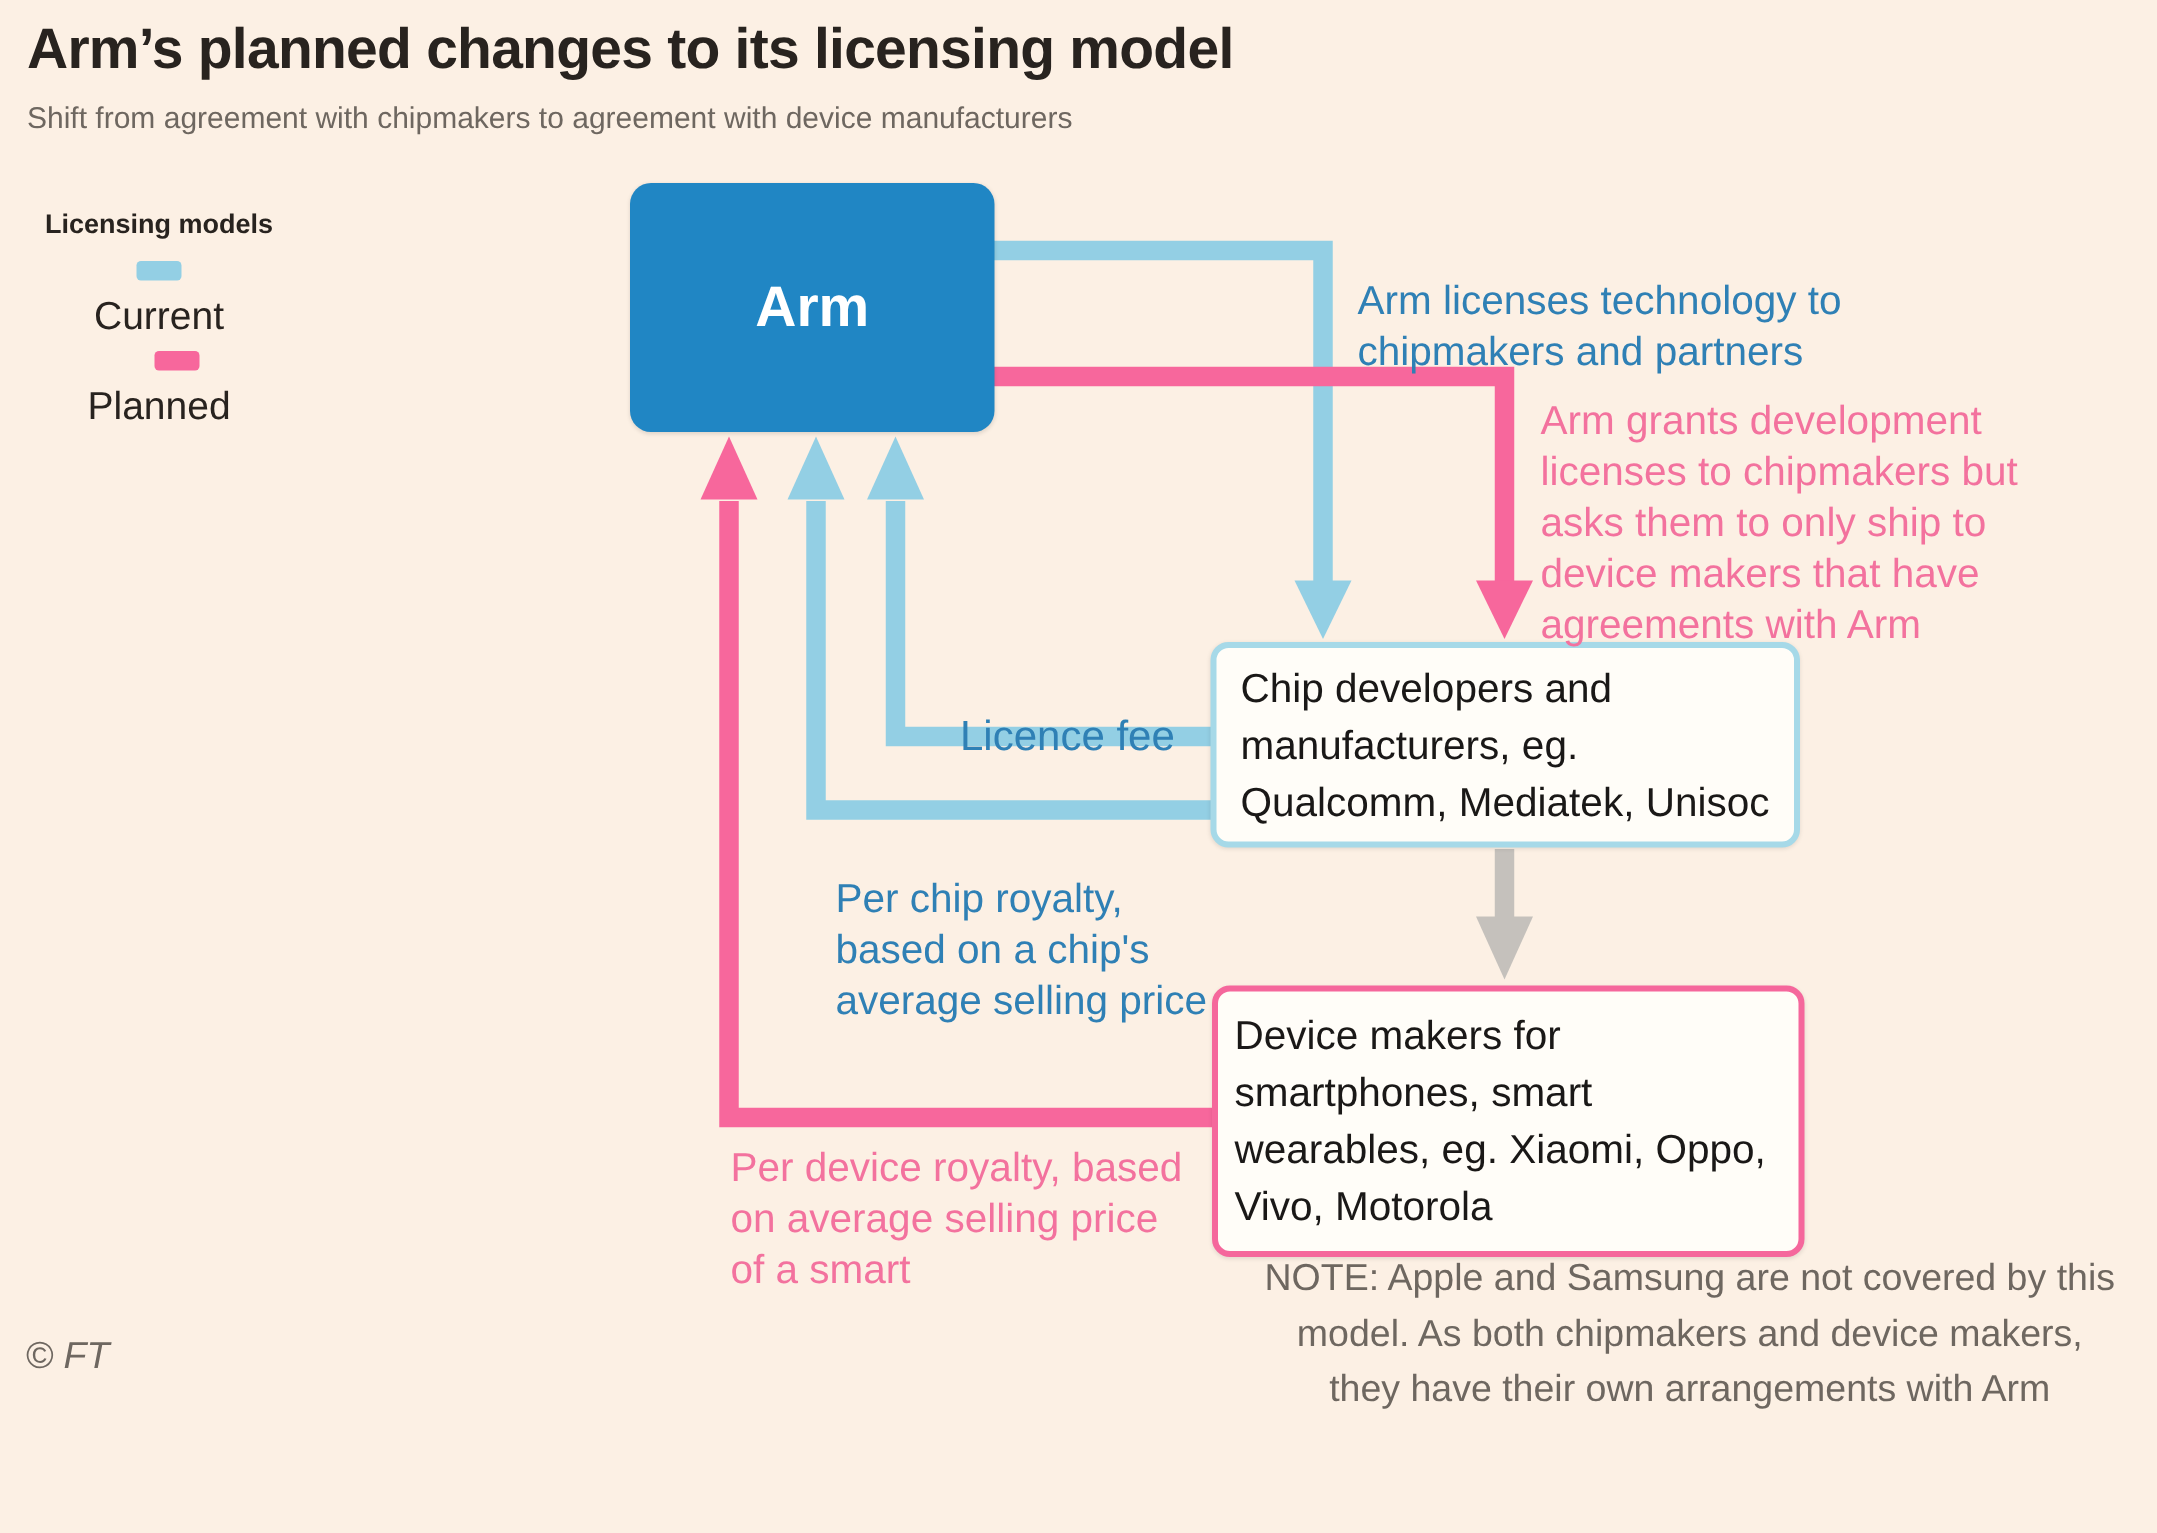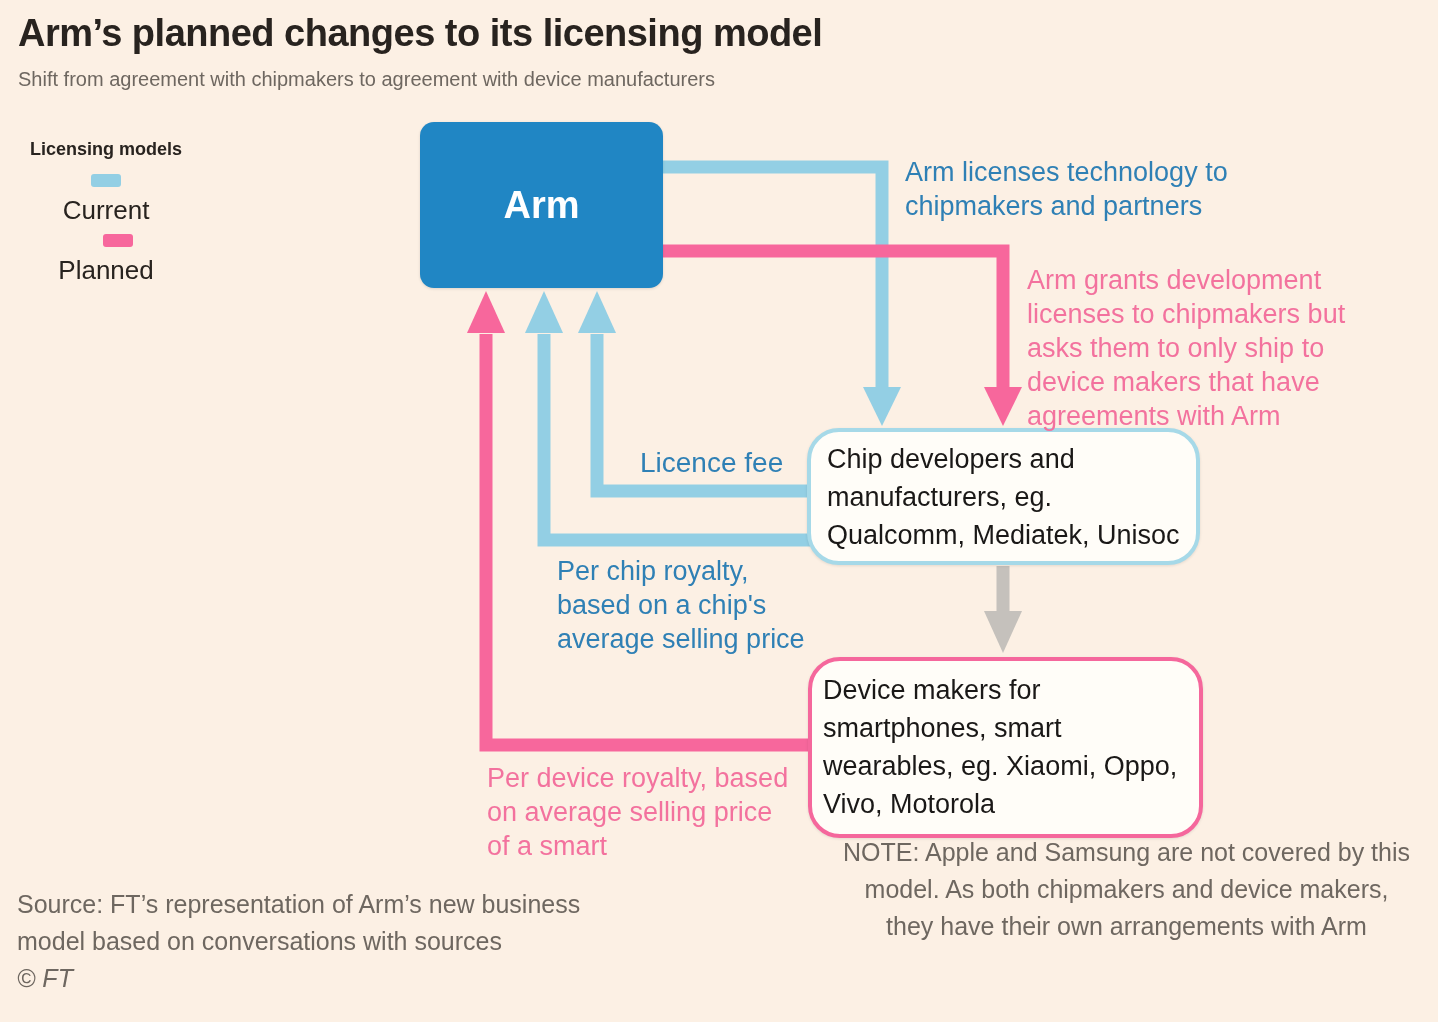--- a/index.html
+++ b/index.html
@@ -67,40 +67,40 @@
     width: 243px; height: 166px;
     background: var(--arm-box);
     border-radius: 14px;
     display: flex; align-items: center; justify-content: center;
     box-shadow: 0 1px 3px rgba(0,0,0,0.12);
   }
   .arm-node-label { color: #ffffff; font-size: 38px; font-weight: bold; }
 
   .entity-box {
     background: var(--box-fill);
-    border-radius: 32px;
+    border-radius: 12px;
     box-shadow: 0 1px 3px rgba(0,0,0,0.10);
     font-size: 27px; line-height: 38px;
     color: var(--box-text);
     box-sizing: border-box;
   }
   .chip-box {
     left: 807px; top: 428px;
     width: 393px; height: 137px;
     border: 4px solid var(--chip-box-border);
     padding: 8px 16px;
   }
   .device-box {
     left: 808px; top: 657px;
     width: 395px; height: 181px;
     border: 4px solid var(--device-box-border);
     padding: 10px 11px;
   }
 
-  .note-blue { color: var(--blue-text); font-size: 27px; line-height: 34px; }
+  .note-blue { color: var(--blue-text); font-size: 27px; line-height: 34px; margin-top: 28px; }
   .note-pink { color: var(--pink-text); font-size: 27px; line-height: 34px; }
   .ann-licenses { left: 905px; top: 155px; width: 345px; }
   .ann-grants   { left: 1027px; top: 243px; width: 340px; margin-top: 20px; }
   .ann-licence-fee { left: 640px; top: 446px; font-size: 28px; }
   .ann-per-chip { left: 557px; top: 554px; width: 280px; }
   .ann-per-device { left: 487px; top: 761px; width: 320px; }
 
   .source {
     left: 17px; top: 886px;
     font-size: 25px; line-height: 37px;
@@ -191,22 +191,20 @@
 
   <div class="abs note-blue pre ann-per-chip">Per chip royalty,
 based on a chip's
 average selling price</div>
 
   <div class="abs note-pink pre ann-per-device">Per device royalty, based
 on average selling price
 of a smart</div>
 
   <div class="abs source">
-    <div class="pre">Source: FT’s representation of Arm’s new business
-model based on conversations with sources</div>
     <div class="copyright">© FT</div>
   </div>
 
   <div class="abs note-right pre">NOTE: Apple and Samsung are not covered by this
 model. As both chipmakers and device makers,
 they have their own arrangements with Arm</div>
 
 </div>
 
 </body></html>

